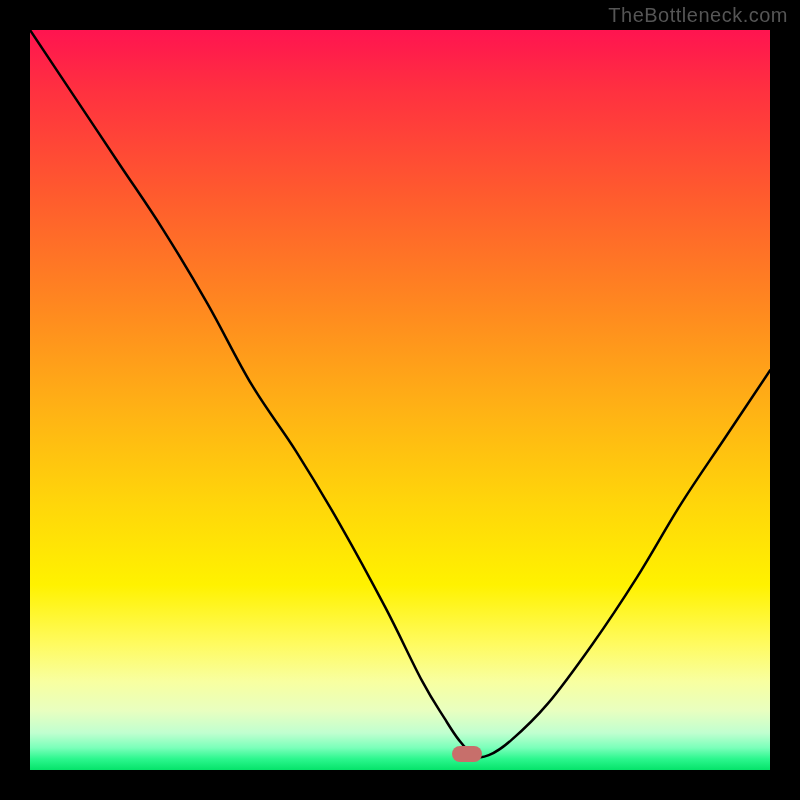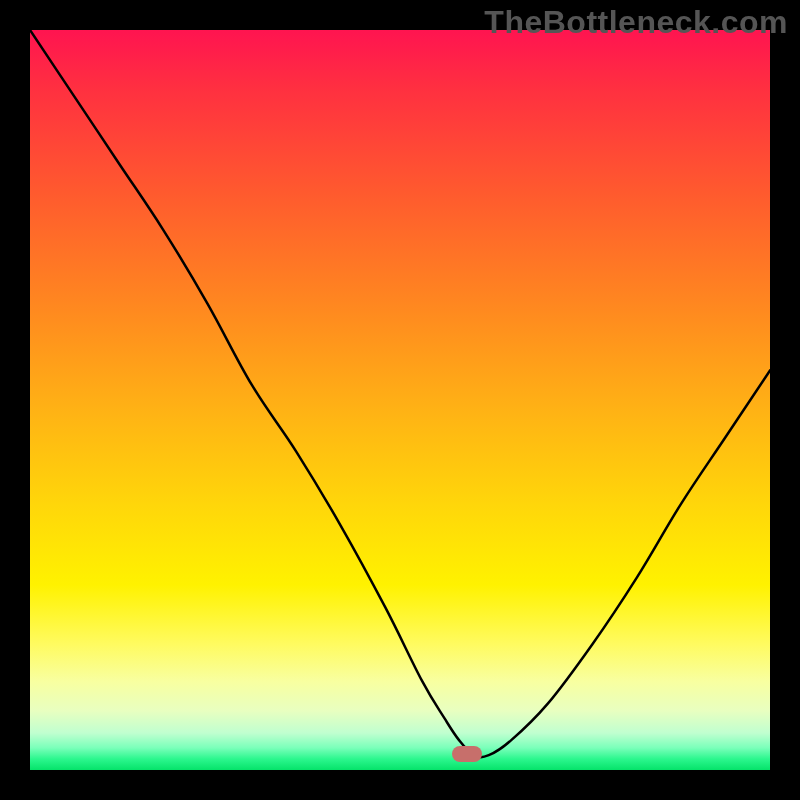--- a/index.html
+++ b/index.html
@@ -15,22 +15,22 @@
     position: relative;
     width: 800px;
     height: 800px;
     background: #000;
   }
   .watermark {
     position: absolute;
     top: 4px;
     right: 12px;
     color: #555;
-    font-size: 32px;
-    font-weight: 700;
+    font-size: 20px;
+    font-weight: 400;
     letter-spacing: 0.5px;
     z-index: 10;
     user-select: none;
   }
   .plot-area {
     position: absolute;
     left: 30px;
     top: 30px;
     width: 740px;
     height: 740px;

